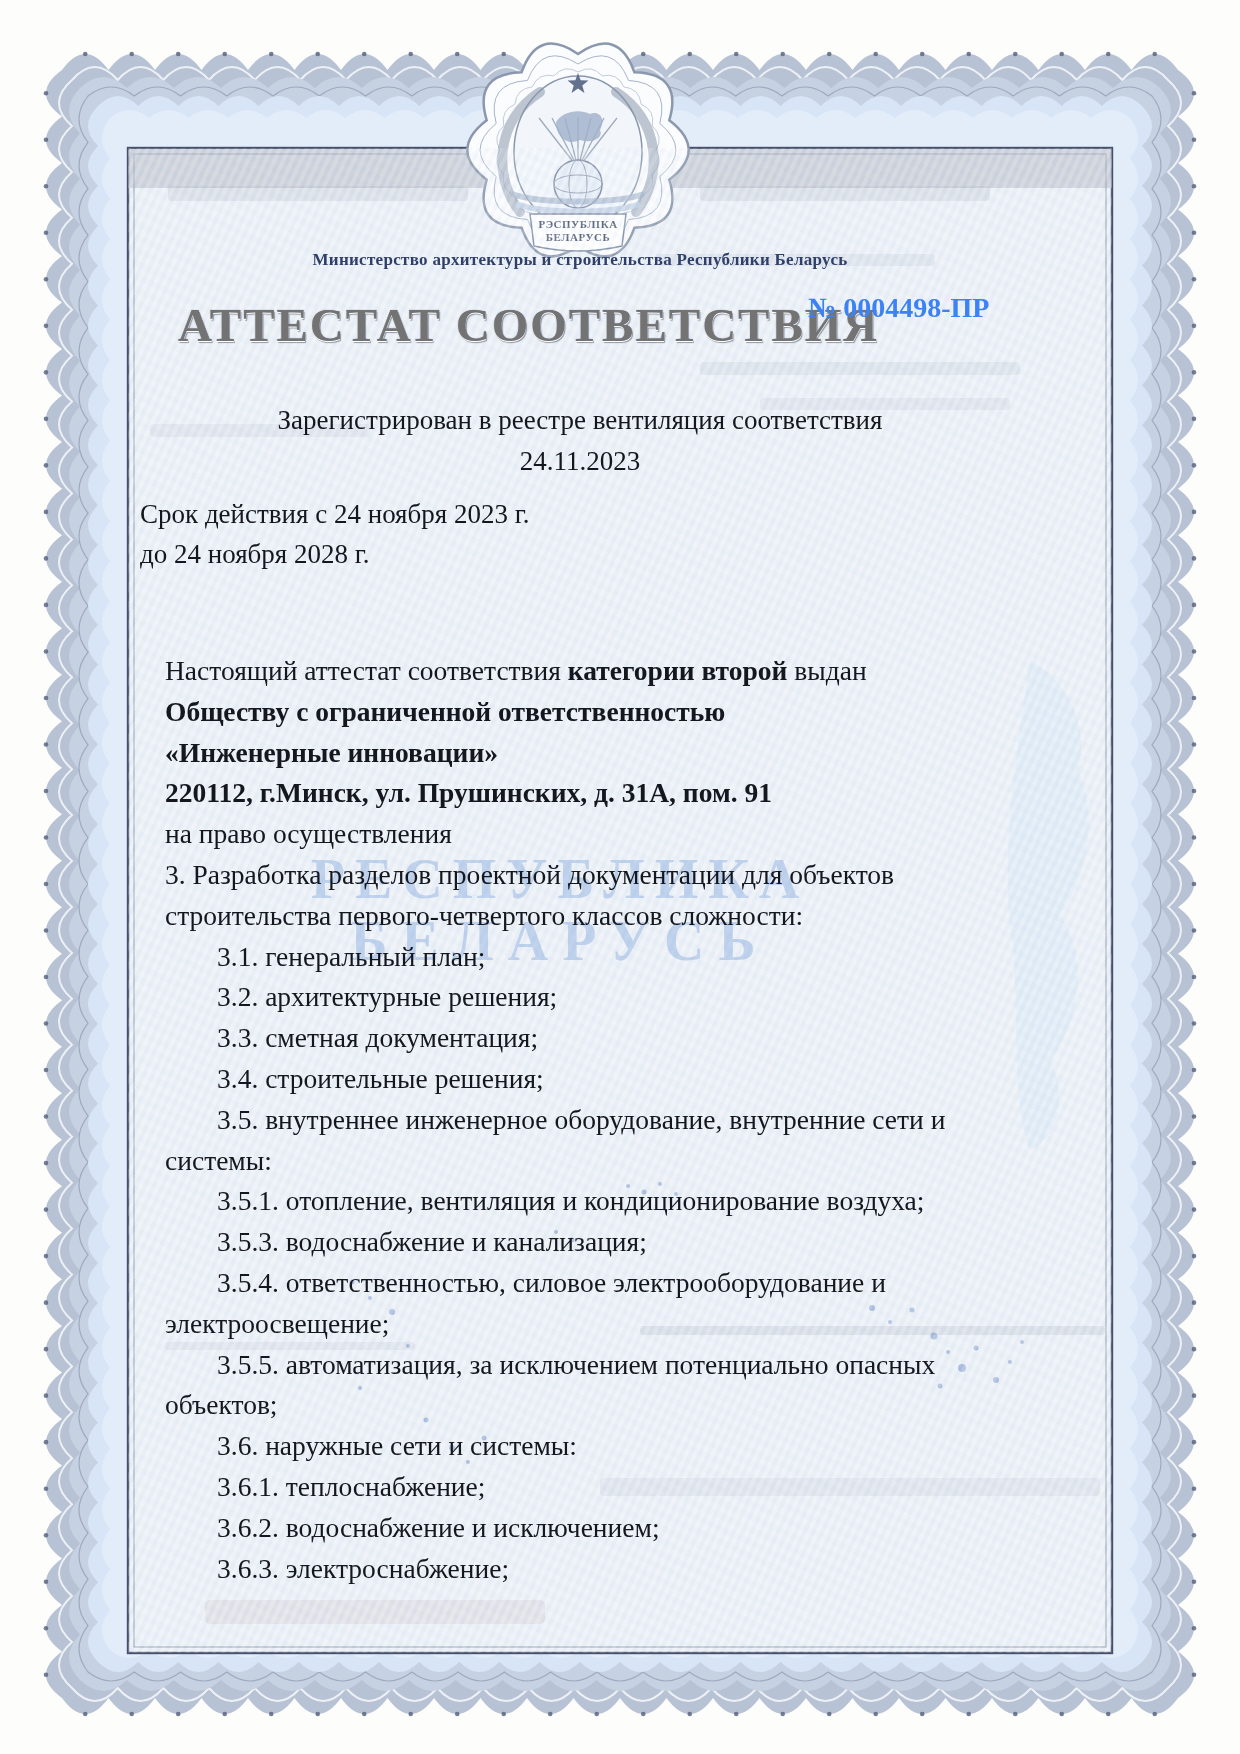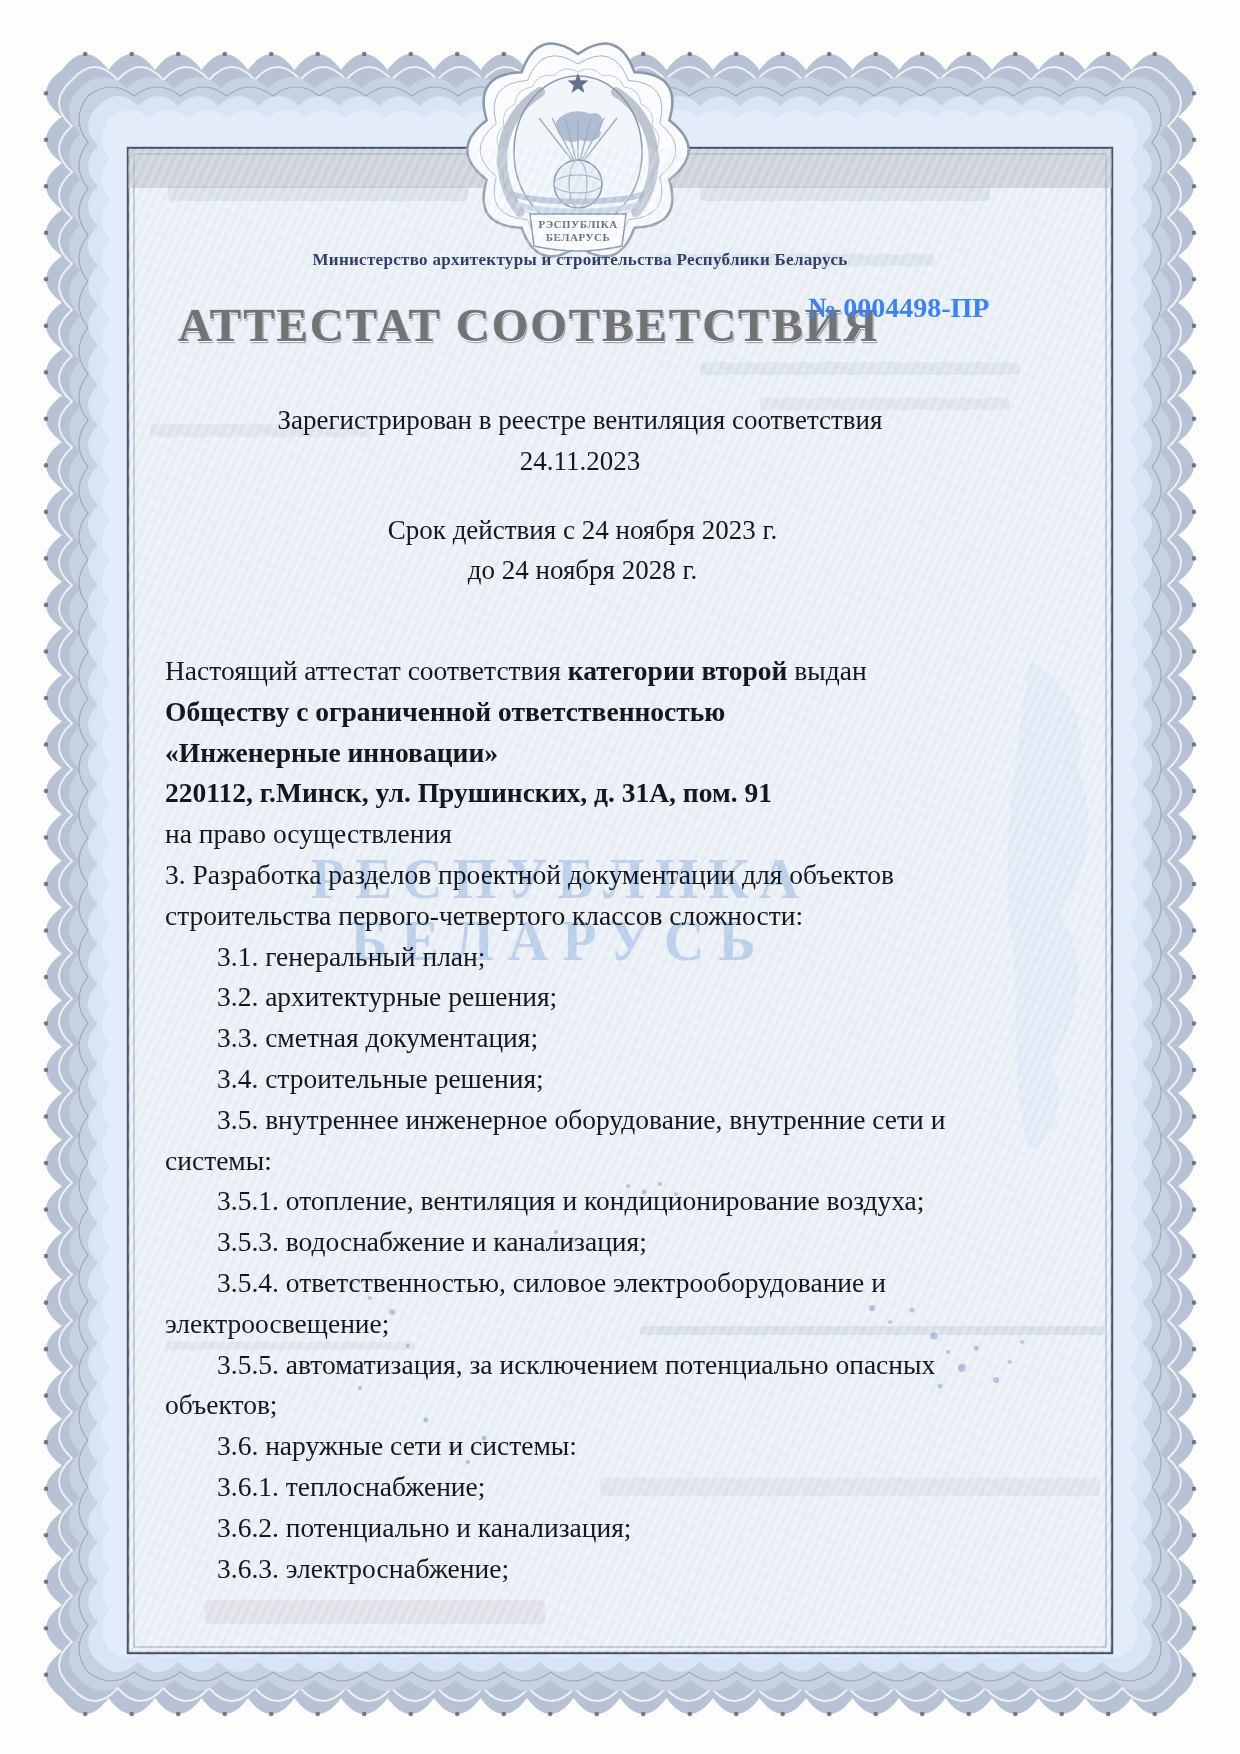--- a/index.html
+++ b/index.html
@@ -43,21 +43,21 @@
     color:#737373;
     text-shadow:0 1px 0 #ffffff, 1px 2px 1px rgba(58,68,94,.50), 0 0 1px #5c6880;
     white-space:nowrap;
   }
   .cert-number{
     position:absolute;left:630px;top:0;
     font-size:28px;font-weight:bold;color:#3b82f6;
     white-space:nowrap;
   }
   .registered{position:absolute;left:140px;top:400px;width:880px;text-align:center;font-size:27px;line-height:41px;}
-  .validity{position:absolute;left:140px;top:510px;width:885px;text-align:center;font-size:27px;line-height:40px;}
+  .validity{position:absolute;left:140px;top:494px;width:885px;text-align:left;font-size:27px;line-height:40px;}
   .doc-body{
     position:absolute;left:165px;top:628px;width:848px;
     font-size:27.5px;line-height:40.8px;margin-top:23px;
   }
   .doc-body p{margin:0;}
   .doc-body p.item{text-indent:52px;}
   .doc-body .b{font-weight:bold;}
 </style>
 </head>
 <body>
@@ -289,17 +289,17 @@
     <p class="item">3.2. архитектурные решения;</p>
     <p class="item">3.3. сметная документация;</p>
     <p class="item">3.4. строительные решения;</p>
     <p class="item">3.5. внутреннее инженерное оборудование, внутренние сети и системы:</p>
     <p class="item">3.5.1. отопление, вентиляция и кондиционирование воздуха;</p>
     <p class="item">3.5.3. водоснабжение и канализация;</p>
     <p class="item">3.5.4. ответственностью, силовое электрооборудование и электроосвещение;</p>
     <p class="item">3.5.5. автоматизация, за исключением потенциально опасных объектов;</p>
     <p class="item">3.6. наружные сети и системы:</p>
     <p class="item">3.6.1. теплоснабжение;</p>
-    <p class="item">3.6.2. потенциально и канализация;</p>
+    <p class="item">3.6.2. водоснабжение и исключением;</p>
     <p class="item">3.6.3. электроснабжение;</p>
   </div>
 
 </div>
 
 </body></html>

